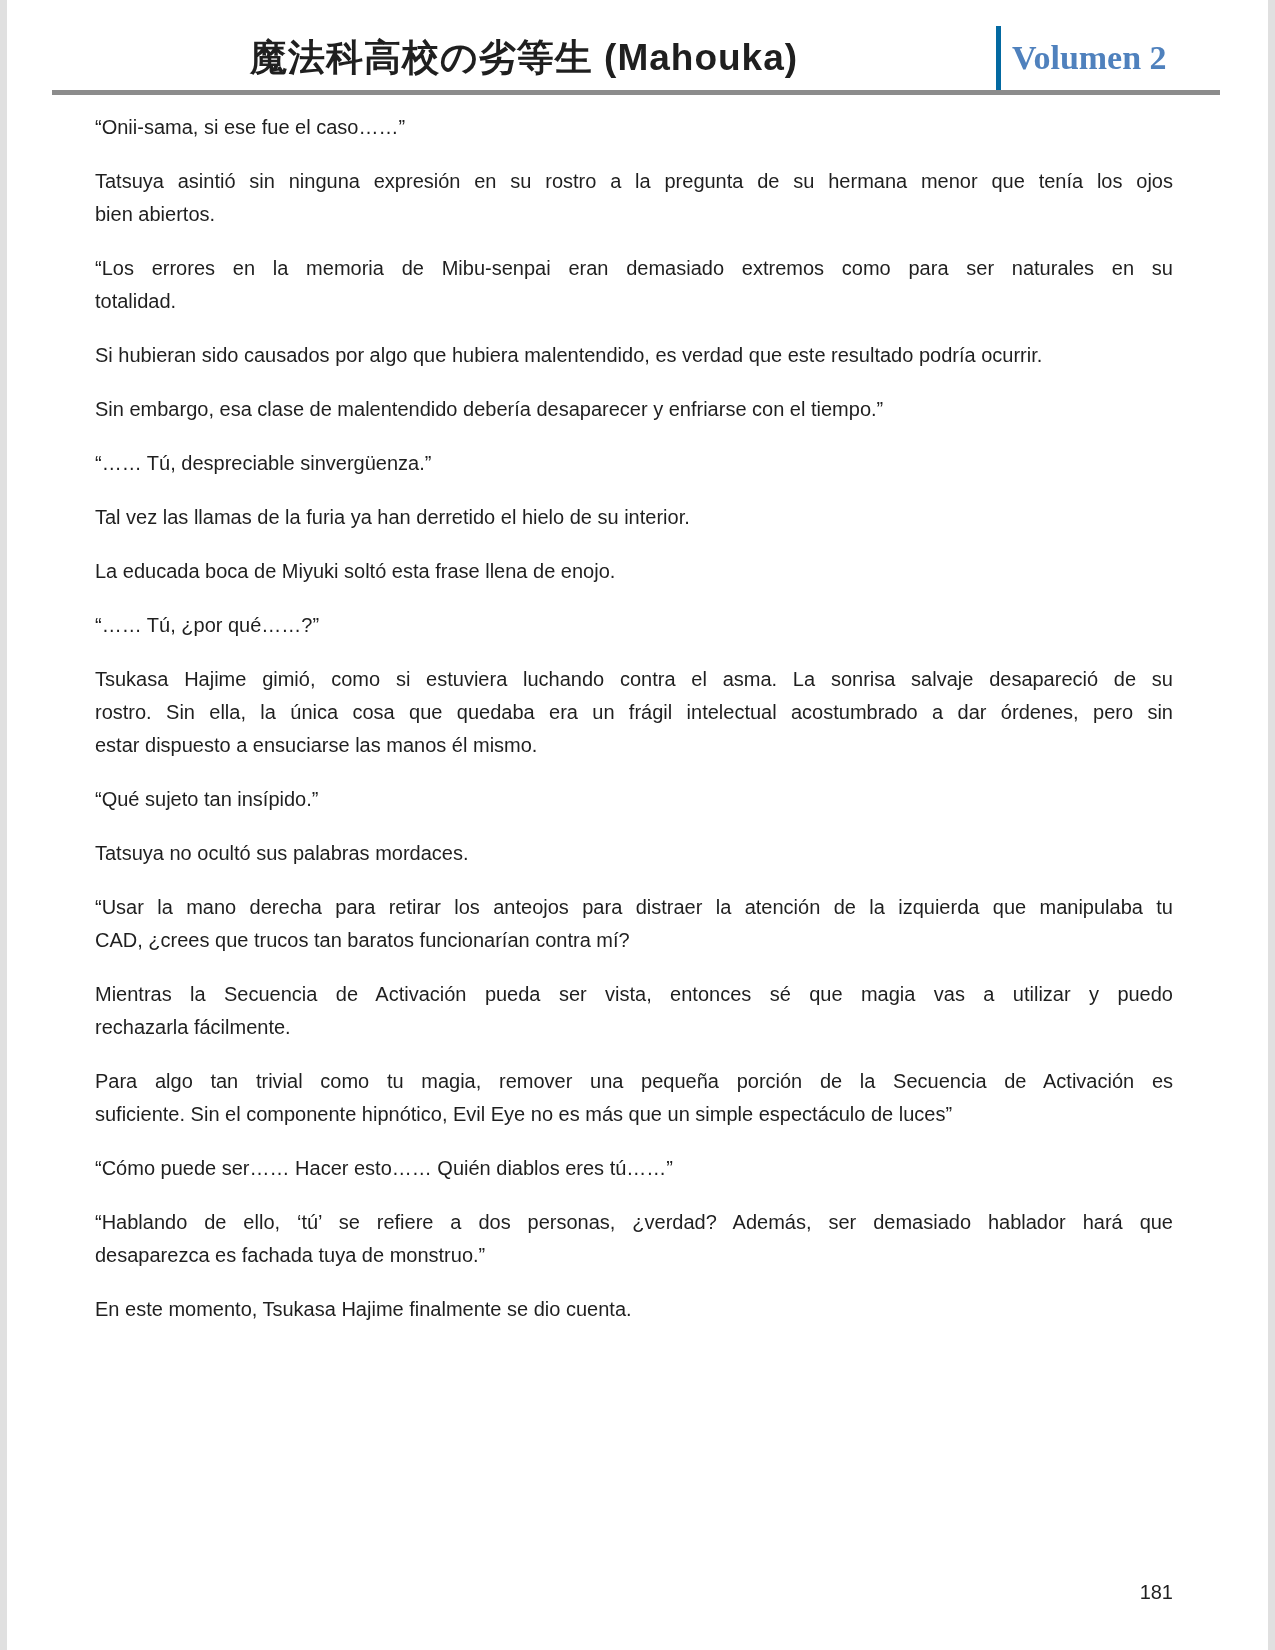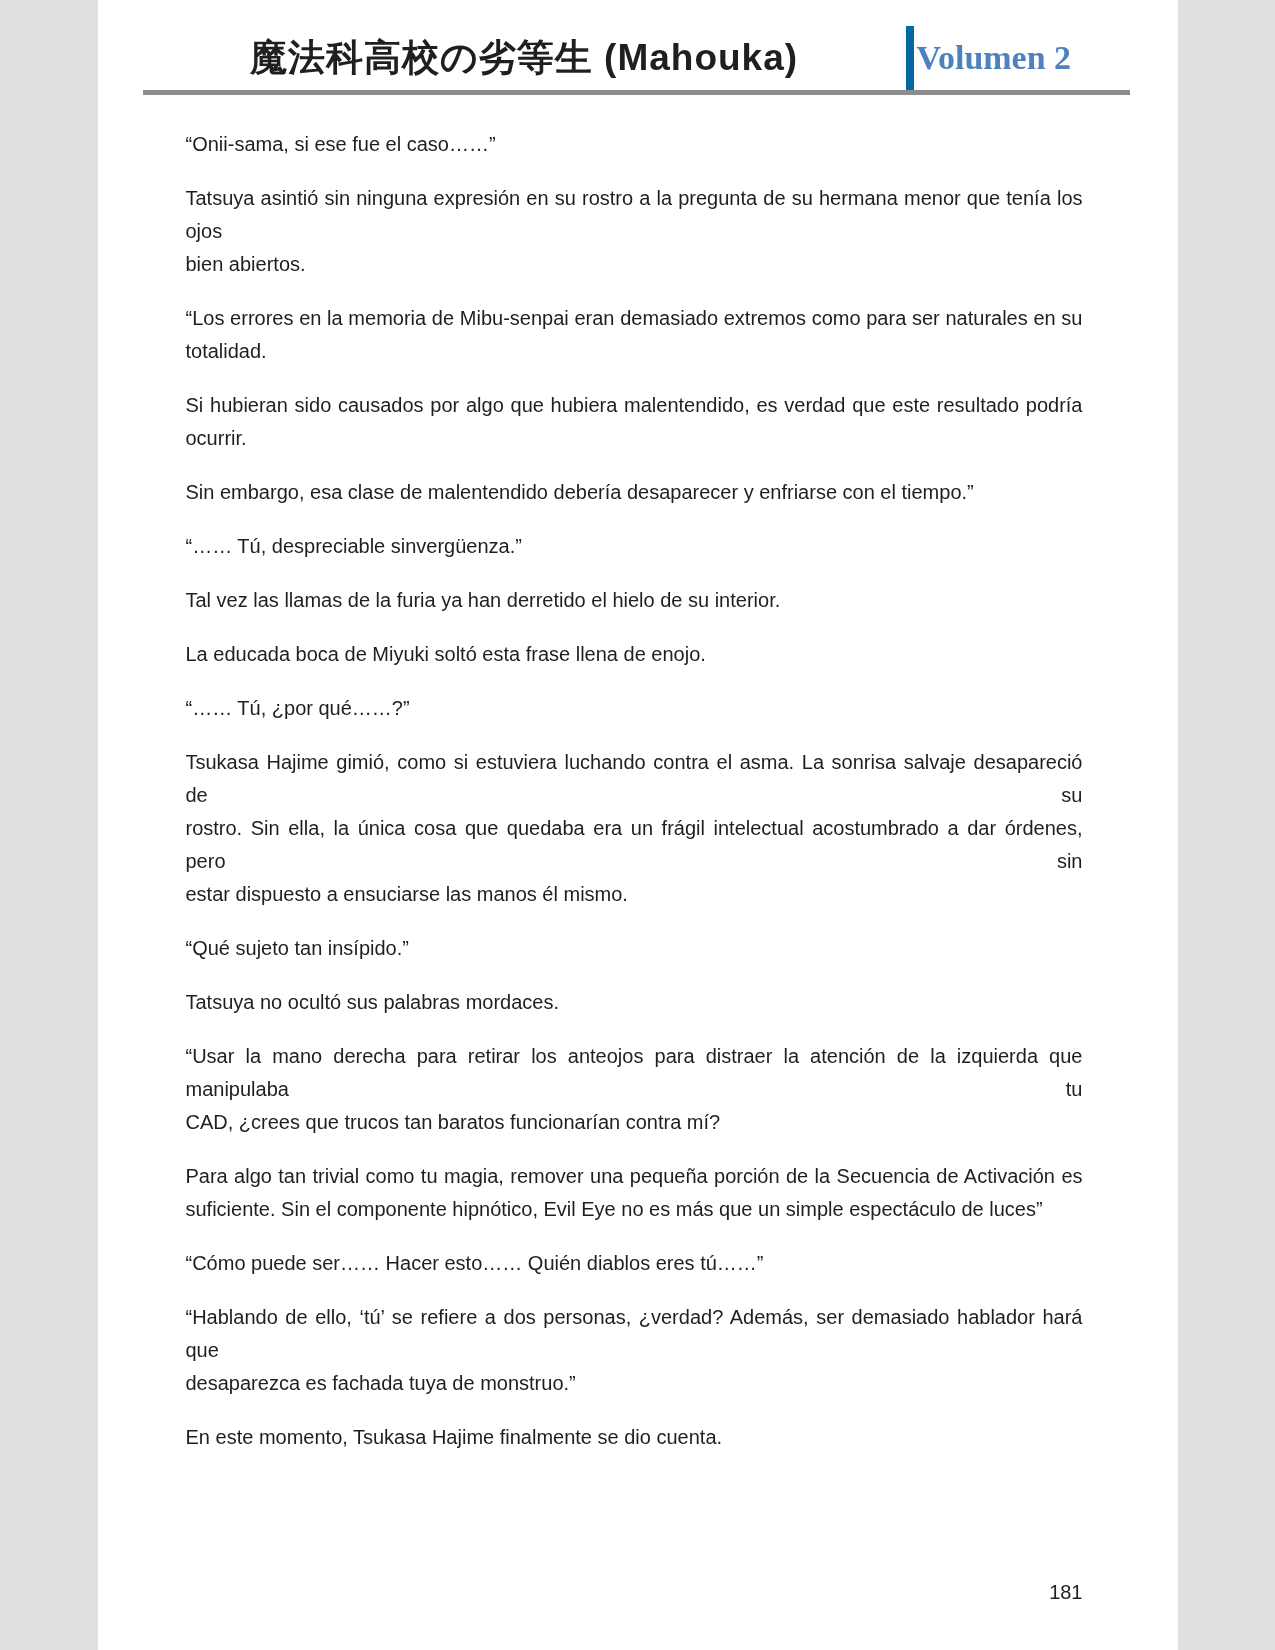--- a/index.html
+++ b/index.html
@@ -1,18 +1,18 @@
 <!DOCTYPE html>
 <html><head>
 <meta charset="utf-8">
 <style>
   html, body { margin: 0; padding: 0; background: #e0e0e0; }
   .page {
     position: relative;
-    width: 1080px;
+    width: 1261px;
     height: 1650px;
     margin: 0 auto;
     background: #ffffff;
     font-family: "Liberation Sans", sans-serif;
     color: #212121;
     overflow: hidden;
     box-sizing: border-box;
   }
   
   .page-header {
@@ -30,40 +30,40 @@
   .page-title {
     font-size: 37px;
     font-weight: bold;
     color: #1f1f1f;
     letter-spacing: 1px;
     white-space: nowrap;
   }
   .header-volume-cell {
     width: 224px;
     box-sizing: border-box;
-    border-left: 8px solid #0369a1;
+    border-left: 5px solid #0369a1;
     display: flex;
     align-items: center;
-    padding-left: 3px;
+    padding-left: 11px;
   }
   .volume-label {
     font-family: "Liberation Serif", serif;
     font-weight: bold;
     font-size: 34px;
     color: #4f81bd;
     white-space: nowrap;
   }
   .header-rule {
     height: 5px;
     background: #8c8c8c;
     margin: 0 48px 0 45px;
   }
   
   .body-text {
-    padding: 33px 95px 0 88px;
+    padding: 16px 95px 0 88px;
     font-size: 20px;
     line-height: 33px;
     color: #1f1f1f;
   }
   .paragraph { margin: 0 0 21px 0; }
   .line {
     text-align: justify;
     text-align-last: justify;
     -moz-text-align-last: justify;
     text-justify: inter-word;
@@ -137,20 +137,24 @@
         <div class="line last">“Qué sujeto tan insípido.”</div>
       </div>
       <div class="paragraph">
         <div class="line last">Tatsuya no ocultó sus palabras mordaces.</div>
       </div>
       <div class="paragraph">
         <div class="line">“Usar la mano derecha para retirar los anteojos para distraer la atención de la izquierda que manipulaba tu</div>
         <div class="line last">CAD, ¿crees que trucos tan baratos funcionarían contra mí?</div>
       </div>
       <div class="paragraph">
+        <div class="line">Mientras la Secuencia de Activación pueda ser vista, entonces sé que magia vas a utilizar y puedo</div>
+        <div class="line last">rechazarla fácilmente.</div>
+      </div>
+      <div class="paragraph">
         <div class="line">Para algo tan trivial como tu magia, remover una pequeña porción de la Secuencia de Activación es</div>
         <div class="line last">suficiente. Sin el componente hipnótico, Evil Eye no es más que un simple espectáculo de luces”</div>
       </div>
       <div class="paragraph">
         <div class="line last">“Cómo puede ser…… Hacer esto…… Quién diablos eres tú……”</div>
       </div>
       <div class="paragraph">
         <div class="line">“Hablando de ello, ‘tú’ se refiere a dos personas, ¿verdad? Además, ser demasiado hablador hará que</div>
         <div class="line last">desaparezca es fachada tuya de monstruo.”</div>
       </div>

